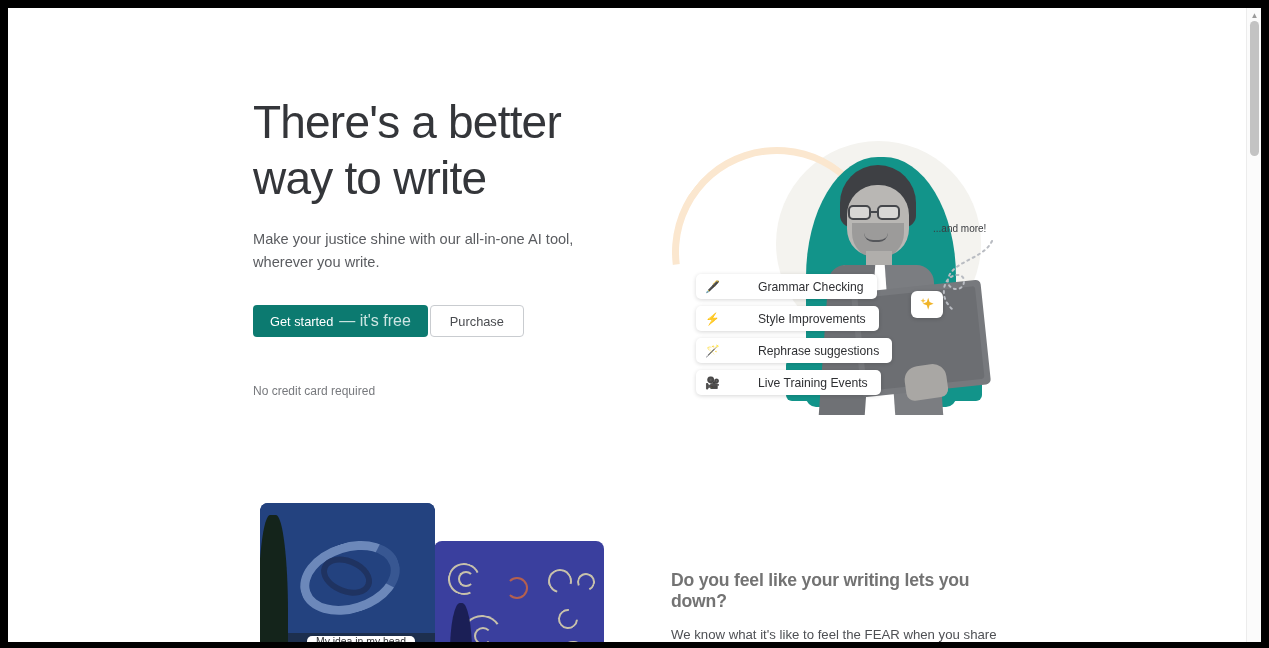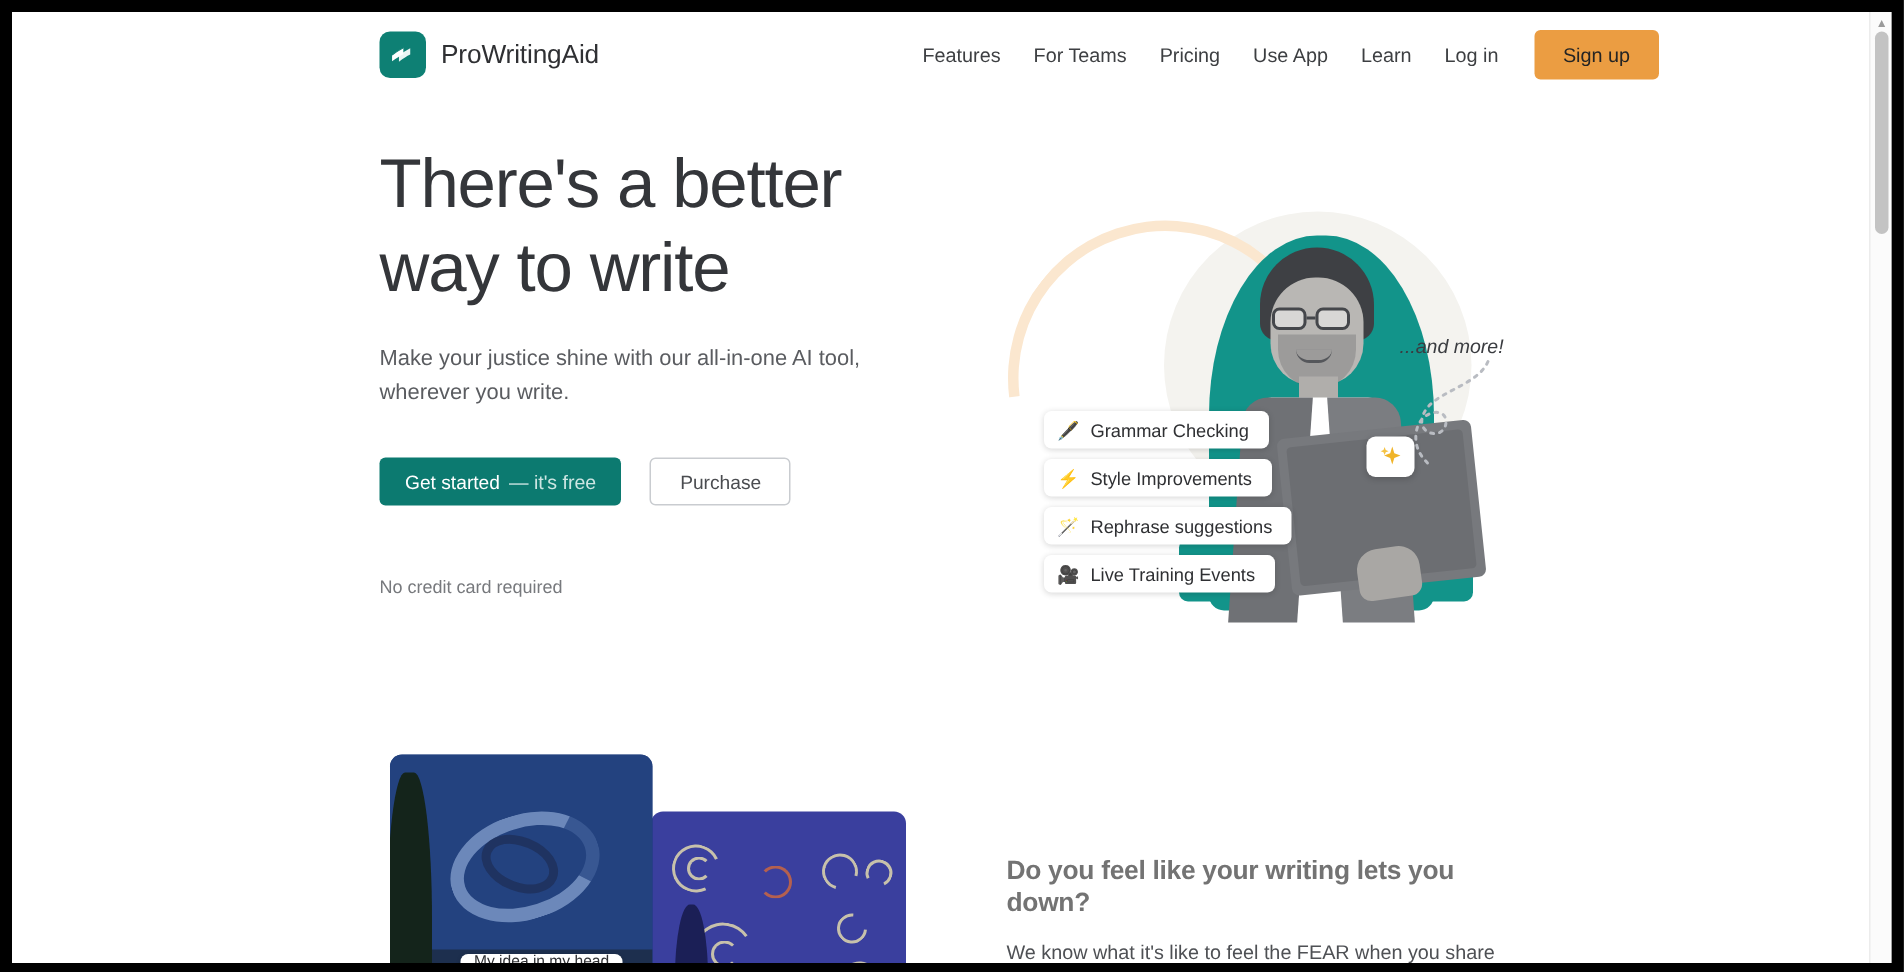--- a/index.html
+++ b/index.html
@@ -143,38 +143,38 @@
     margin-top: 22px;
     font-size: 14.6px;
     line-height: 23px;
     color: #5a5c60;
     width: 325px;
   }
   .hero-actions {
     margin-top: 31px;
     display: flex;
     align-items: center;
-    gap: 19px;
+    gap: 2px;
   }
   .btn-primary {
     background: #0c7a70;
     color: #ffffff;
     border: none;
     border-radius: 4px;
     padding: 0 17px;
     height: 32px;
     font-size: 12.8px;
     cursor: pointer;
     display: flex;
     align-items: center;
     gap: 6px;
     font-family: "Liberation Sans", sans-serif;
   }
   .btn-primary .free {
-    font-size: 13px;
+    font-size: 16px;
     color: #cde6e3;
     text-align: center;
   }
   .btn-outline {
     background: #ffffff;
     color: #4a4c50;
     border: 1px solid #c9ccd0;
     border-radius: 4px;
     padding: 0 19px;
     height: 32px;
@@ -340,24 +340,23 @@
     box-shadow: 0 1px 4px rgba(0,0,0,0.18);
     display: flex;
     align-items: center;
     justify-content: center;
     font-size: 14px;
     color: #f3b530;
   }
   .and-more {
     position: absolute;
     left: 275px; top: 134px;
-    font-size: 13px;
+    font-size: 10px;
     color: #3a3c40;
     white-space: nowrap;
-    font-style: italic;
   }
   .dotted-arrow {
     position: absolute;
     left: 276px; top: 150px;
     width: 62px; height: 72px;
   }
 
   
   .feature-list {
     position: absolute;
@@ -375,20 +374,21 @@
     align-items: center;
     gap: 7px;
     padding: 0 13px 0 9px;
     width: fit-content;
   }
   .feature-card .fc-icon { font-size: 12px; line-height: 1; }
   .feature-card .fc-label {
     font-size: 12.2px;
     color: #2f3033;
     white-space: nowrap;
+    margin-left: 31px;
   }
 
   
   .section2 {
     position: absolute;
     left: 0; top: 487px;
     width: 1238px; height: 200px;
   }
   .collage {
     position: absolute;
@@ -516,43 +516,20 @@
   }
 </style>
 </head>
 <body>
 
 <div class="frame">
   <div class="viewport">
 
     <div class="page">
 
-      <div class="header">
-
-        <a class="brand" href="#">
-          <span class="logo-mark">
-            <svg width="19" height="19" viewBox="0 0 24 24" aria-hidden="true">
-              <path d="M3 17.5 C7 14.5 9.5 13 12.5 11.5 L12.5 6.2 C9.5 7.8 7 9.2 3 12.2 Z" fill="#ffffff"></path>
-              <path d="M8.8 17.8 C12.8 14.8 15.3 13.3 18.3 11.8 L18.3 6.5 C15.3 8.1 12.8 9.5 8.8 12.5 Z" fill="#ffffff" opacity="0.92"></path>
-              <path d="M3 12.2 C7 9.2 9.5 7.8 12.5 6.2" stroke="#0e8074" stroke-width="0.9" fill="none"></path>
-            </svg>
-          </span>
-          <span class="brand-name">ProWritingAid</span>
-        </a>
-
-        <div class="nav">
-          <a href="#">Features</a>
-          <a href="#">For Teams</a>
-          <a href="#">Pricing</a>
-          <a href="#">Use App</a>
-          <a href="#">Learn</a>
-          <a href="#">Log in</a>
-          <button class="btn-signup">Sign up</button>
-        </div>
-      </div>
 
       <div class="hero">
 
         <div class="hero-copy">
           <h1 class="hero-title">There's a better way to write</h1>
           <p class="hero-sub">Make your justice shine with our all-in-one AI tool, wherever you write.</p>
 
           <div class="hero-actions">
             <button class="btn-primary">
               <span>Get started</span>

